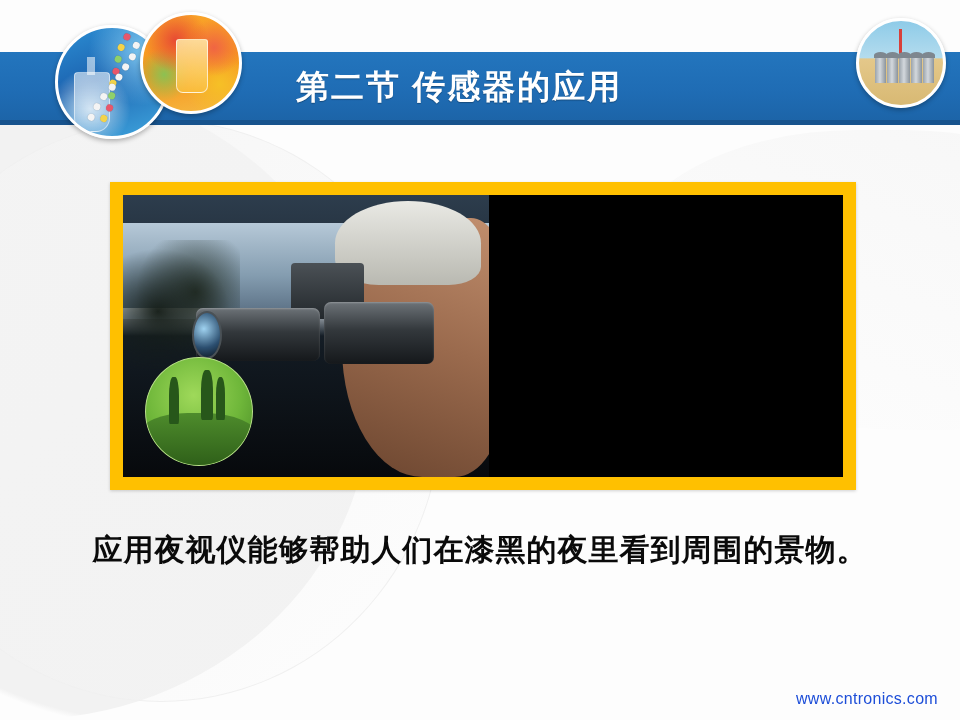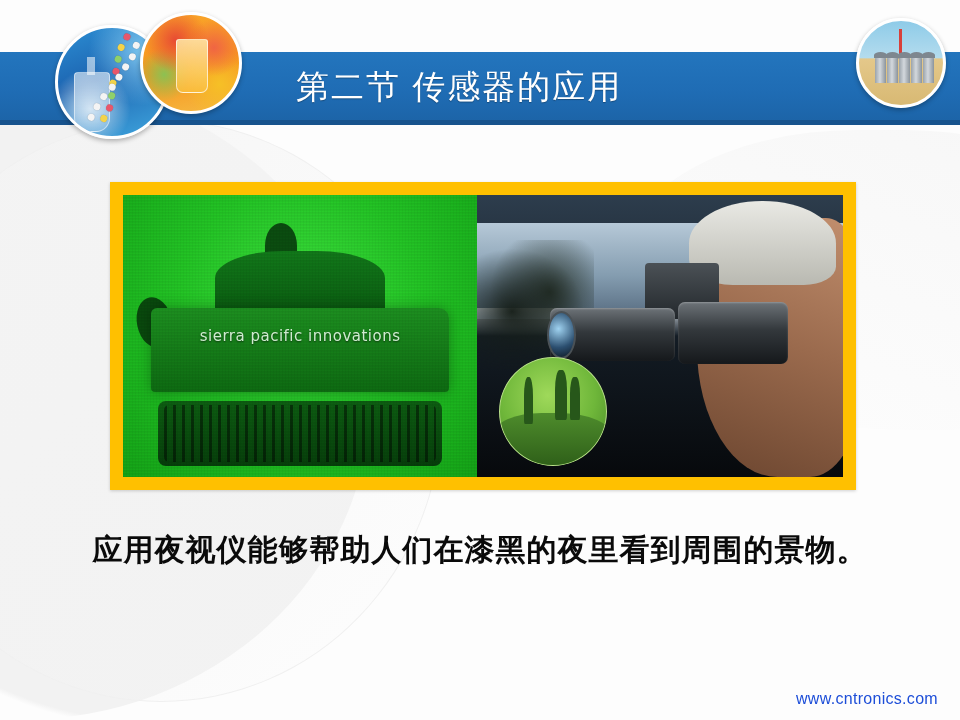--- a/index.html
+++ b/index.html
@@ -72,21 +72,21 @@
     top: 120px;
     width: 960px;
     height: 5px;
     background: #17538d;
   }
   .header-title {
     position: absolute;
     left: 296px;
     top: 63px;
     font-size: 33px;
-    font-weight: normal;
+    font-weight: bold;
     color: #ffffff;
     letter-spacing: 2px;
     line-height: 48px;
     white-space: nowrap;
     text-shadow: 0 1px 1px rgba(0,0,0,0.28);
   }
 
   
   .badge {
     position: absolute;
@@ -509,29 +509,20 @@
     <div class="silo" style="left:16px;"></div>
     <div class="silo" style="left:28px;"></div>
     <div class="silo" style="left:40px;"></div>
     <div class="silo" style="left:52px;"></div>
     <div class="silo" style="left:64px;"></div>
   </div>
 
   <div class="photo-frame">
     <div class="photo-inner">
 
-      <div class="nv-pane">
-        <div class="nv-barrel"></div>
-        <div class="nv-tank-figure"></div>
-        <div class="nv-tank-turret"></div>
-        <div class="nv-tank-body"></div>
-        <div class="nv-track"></div>
-        <div class="nv-noise"></div>
-        <div class="nv-watermark">sierra pacific innovations</div>
-      </div>
 
       <div class="nvg-pane">
         <div class="nvg-sky"></div>
         <div class="nvg-horizon"></div>
         <div class="nvg-squad"></div>
         <div class="nvg-face"></div>
         <div class="nvg-helmet"></div>
         <div class="nvg-mount"></div>
         <div class="nvg-scope-b"></div>
         <div class="nvg-scope-a"></div>

